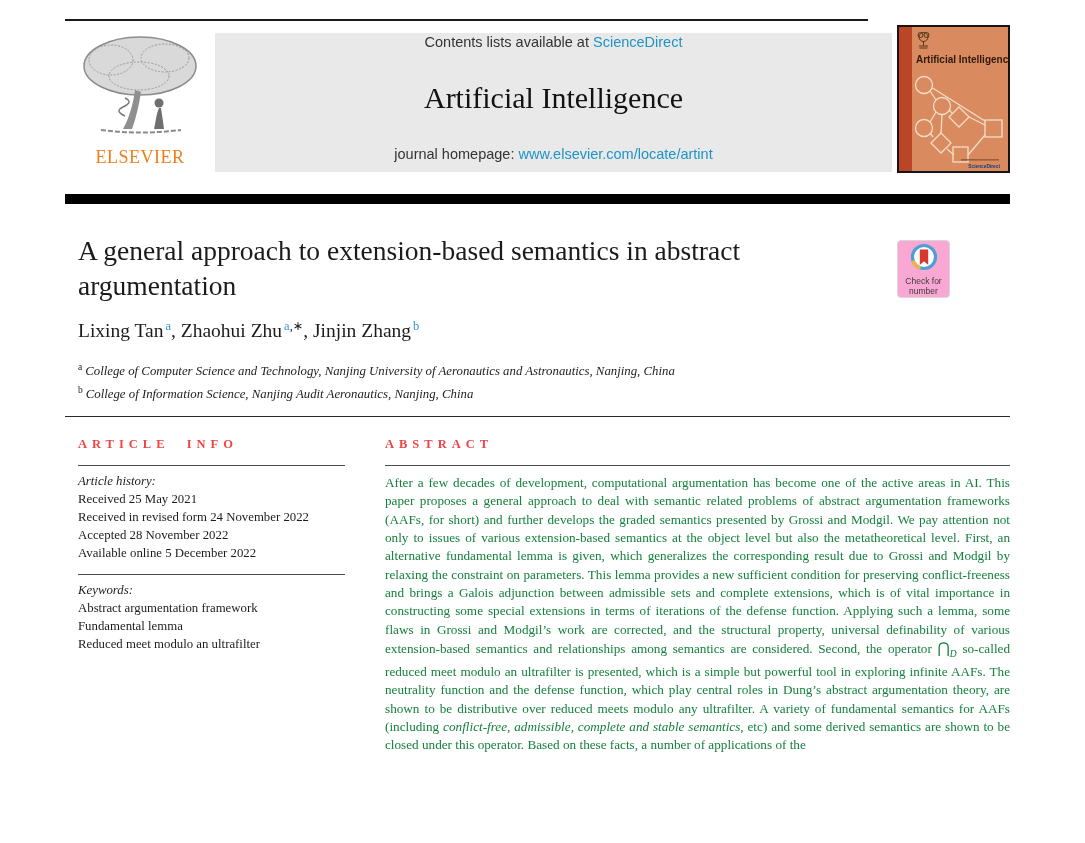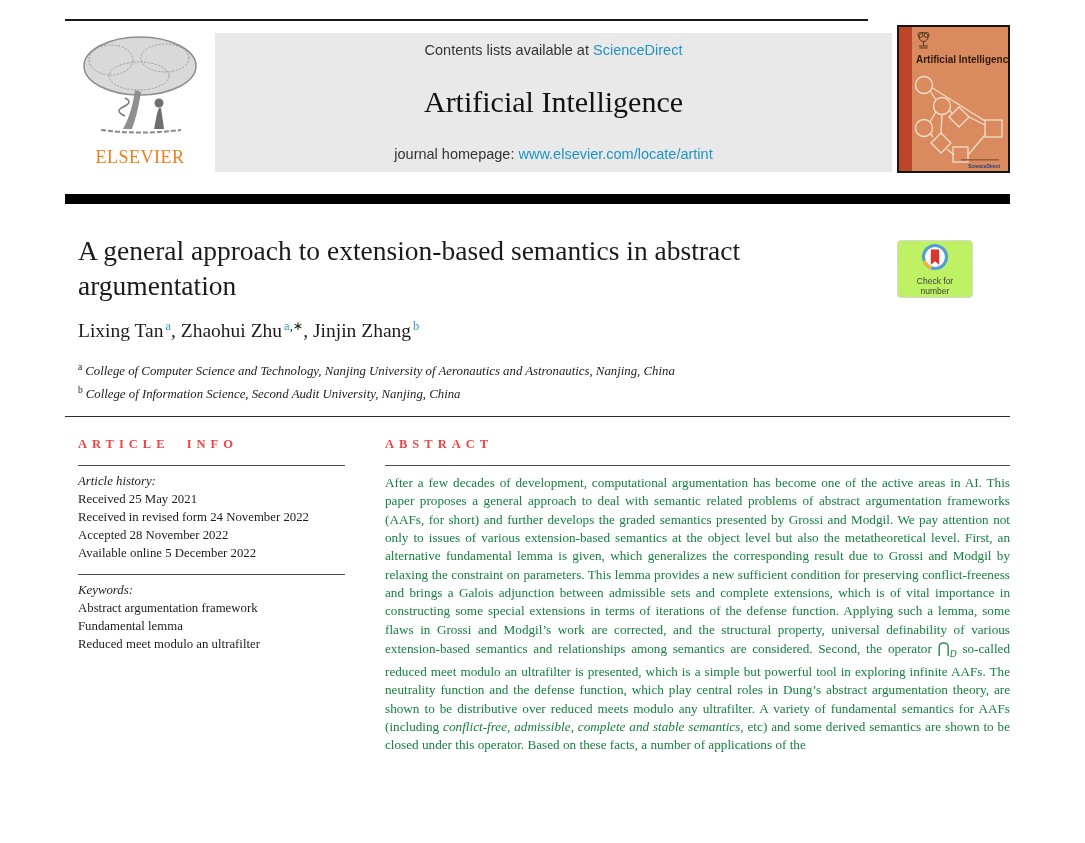--- a/index.html
+++ b/index.html
@@ -10,36 +10,36 @@
   .top-rule { position:absolute; left:65px; top:19px; width:803px; border-top:2px solid #1a1a1a; }
 
   
   .elsevier-logo { position:absolute; left:73px; top:30px; width:134px; text-align:center; }
   .elsevier-word { font-family:"Liberation Serif", serif; font-size:18px; letter-spacing:0.5px;
                    color:#EF7F1A; margin-top:1px; }
 
   
   .header-box { position:absolute; left:215px; top:33px; width:677px; height:139px;
                 background:#e9e9e9; display:flex; flex-direction:column;
-                justify-content:space-between; align-items:center; padding:9px 0 10px 0; }
+                justify-content:space-between; align-items:center; padding:1px 0 10px 0; }
   .contents-line, .homepage-line { font-family:"Liberation Sans", sans-serif; font-size:14.5px; color:#333; }
   .link { color:#1E93C6; text-decoration:none; cursor:pointer; }
   .journal-title { font-family:"Liberation Serif", serif; font-size:30px; color:#121212; }
 
   
   .cover { position:absolute; left:897px; top:25px; width:113px; height:148px; }
 
   .black-bar { position:absolute; left:65px; top:194px; width:945px; height:10px; background:#000; }
 
   .paper-title { position:absolute; left:78px; top:234px; width:795px; font-weight:400;
                  font-size:27.5px; line-height:34.5px; color:#1b1b1b; }
 
   
-  .updates-badge { position:absolute; left:897px; top:240px; width:76px; height:58px;
-                   background:#bef264; border:1px solid #d7d7d7; border-radius:4px;
+  .updates-badge { position:absolute; left:897px; top:240px; width:53px; height:58px;
+                   background:#f9a8d4; border:1px solid #d7d7d7; border-radius:4px;
                    text-align:center; cursor:pointer; }
   .updates-badge .badge-text { font-family:"Liberation Sans", sans-serif; font-size:8.5px;
                    line-height:9.5px; color:#3c3c3c; margin-top:-2px; }
 
   .authors { position:absolute; left:78px; top:320px; font-size:19.5px; color:#1b1b1b; }
   .authors .sup-blue { position:relative; top:-7px; font-size:12.5px; color:#2F97CF; margin-left:2px; }
   .authors .sup-dark { position:relative; top:-7px; font-size:12.5px; color:#222; }
 
   .affiliations { position:absolute; left:78px; top:358px; font-size:12.8px; line-height:18.5px;
                   font-style:italic; color:#222; }
@@ -146,21 +146,21 @@
     <div class="badge-text">
       <div>Check for</div>
       <div>number</div>
     </div>
   </div>
 
   <div class="authors" id="authors"><span class="name">Lixing Tan</span><span class="sup-blue">a</span><span class="name">, Zhaohui Zhu</span><span class="sup-blue">a</span><span class="sup-dark">,∗</span><span class="name">, Jinjin Zhang</span><span class="sup-blue">b</span></div>
 
   <div class="affiliations" id="affiliations">
       <div class="aff-line"><sup>a</sup><span class="aff-text">College of Computer Science and Technology, Nanjing University of Aeronautics and Astronautics, Nanjing, China</span></div>
-      <div class="aff-line"><sup>b</sup><span class="aff-text">College of Information Science, Second Audit University, Nanjing, China</span></div>
+      <div class="aff-line"><sup>b</sup><span class="aff-text">College of Information Science, Nanjing Audit Aeronautics, Nanjing, China</span></div>
     </div>
 
   <div class="mid-rule"></div>
 
   <div class="left-col">
     <div class="col-heading">ARTICLE INFO</div>
     <div class="col-rule"></div>
     <div class="info-label">Article history:</div>
     <div id="history-list">
         <div class="info-line">Received 25 May 2021</div>

